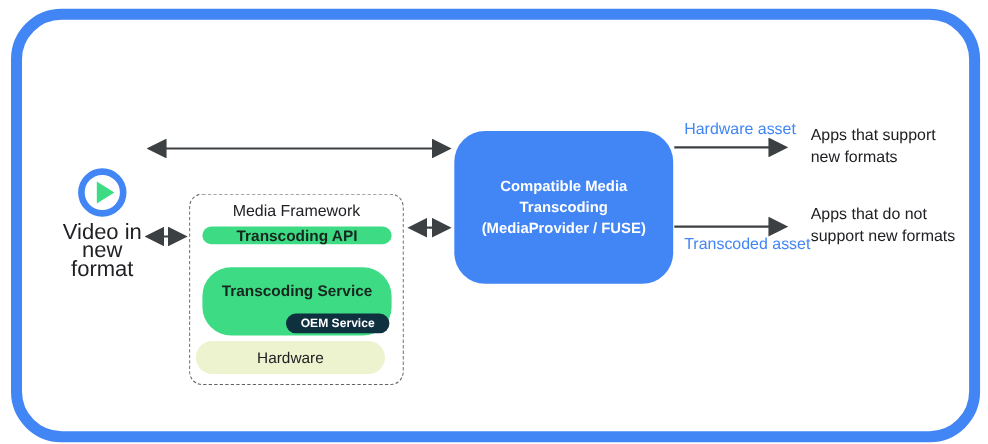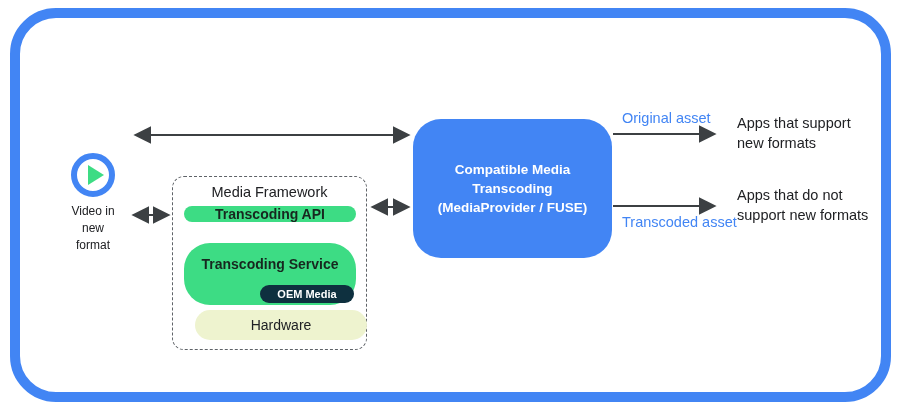--- a/index.html
+++ b/index.html
@@ -15,35 +15,35 @@
 
   
   .play{position:absolute;left:71px;top:153px;width:44px;height:44px;box-sizing:border-box;
         border:6px solid #4285f4;border-radius:50%;background:#fff;
         display:flex;align-items:center;justify-content:center;}
   .play-tri{width:0;height:0;border-left:16px solid #3ddc84;
             border-top:10px solid transparent;border-bottom:10px solid transparent;
             margin-left:5px;}
 
   .src-label{position:absolute;left:48px;top:203px;width:90px;text-align:center;
-             font-size:12px;line-height:17px;white-space:pre-line;}
+             font-size:20px;line-height:17px;white-space:pre-line;}
 
   
   .mf{position:absolute;left:172px;top:176px;width:195px;height:174px;box-sizing:border-box;
       border:1.6px dashed #5f6368;border-radius:12px;}
   .mf-title{position:absolute;left:0;top:7px;width:100%;text-align:center;font-size:14.5px;}
   .layer{position:absolute;display:flex;align-items:center;justify-content:center;
          font-weight:700;font-size:14px;color:#17271f;}
   .layer.api{left:11px;top:29px;width:172px;height:16px;border-radius:16px;background:#3ddc84;}
   .layer.service{left:11px;top:66px;width:172px;height:62px;border-radius:26px;background:#3ddc84;
                  padding-bottom:20px;box-sizing:border-box;}
   .badge{position:absolute;right:2px;bottom:2px;width:94px;height:18px;border-radius:9px;
          background:#0e303f;color:#ffffff;font-weight:700;font-size:11px;
          display:flex;align-items:center;justify-content:center;}
-  .layer.hardware{left:22px;top:133px;width:172px;height:30px;border-radius:15px;
+  .layer.hardware{left:5px;top:133px;width:172px;height:30px;border-radius:15px;
                   background:#eef3cf;font-weight:400;color:#202124;}
 
   
   .transcoder{position:absolute;left:413px;top:103px;width:199px;height:139px;
               background:#4285f4;border-radius:28px;display:flex;align-items:center;
               justify-content:center;text-align:center;color:#ffffff;font-weight:700;
               font-size:13.5px;line-height:19px;white-space:pre-line;margin-top:16px;}
 
   
   .asset-label{position:absolute;color:#4285f4;font-size:14.5px;}
@@ -79,30 +79,30 @@
 
   <div class="src-label">Video in
 new
 format</div>
 
   <div class="mf">
     <div class="mf-title">Media Framework</div>
     <div class="layer api">Transcoding API</div>
     <div class="layer service">
       <span>Transcoding Service</span>
-      <span class="badge">OEM Media</span>
+      <span class="badge">OEM Service</span>
     </div>
     <div class="layer hardware">Hardware</div>
   </div>
 
   <div class="transcoder">Compatible Media
 Transcoding
 (MediaProvider / FUSE)</div>
 
-  <div class="asset-label original">Original asset</div>
+  <div class="asset-label original">Hardware asset</div>
   <div class="asset-label transcoded">Transcoded asset</div>
 
   <div class="apps support">Apps that support
 new formats</div>
   <div class="apps nosupport">Apps that do not
 support new formats</div>
 
 </div>
 
 </body></html>

